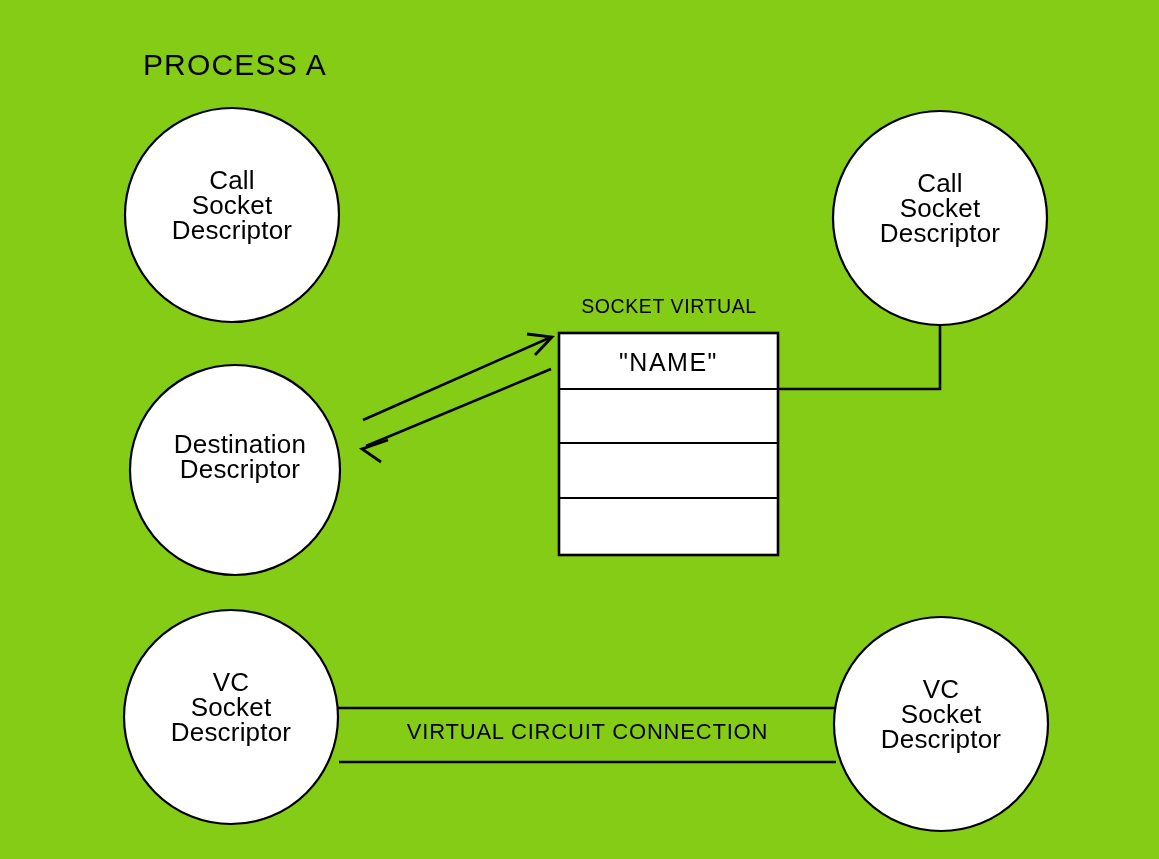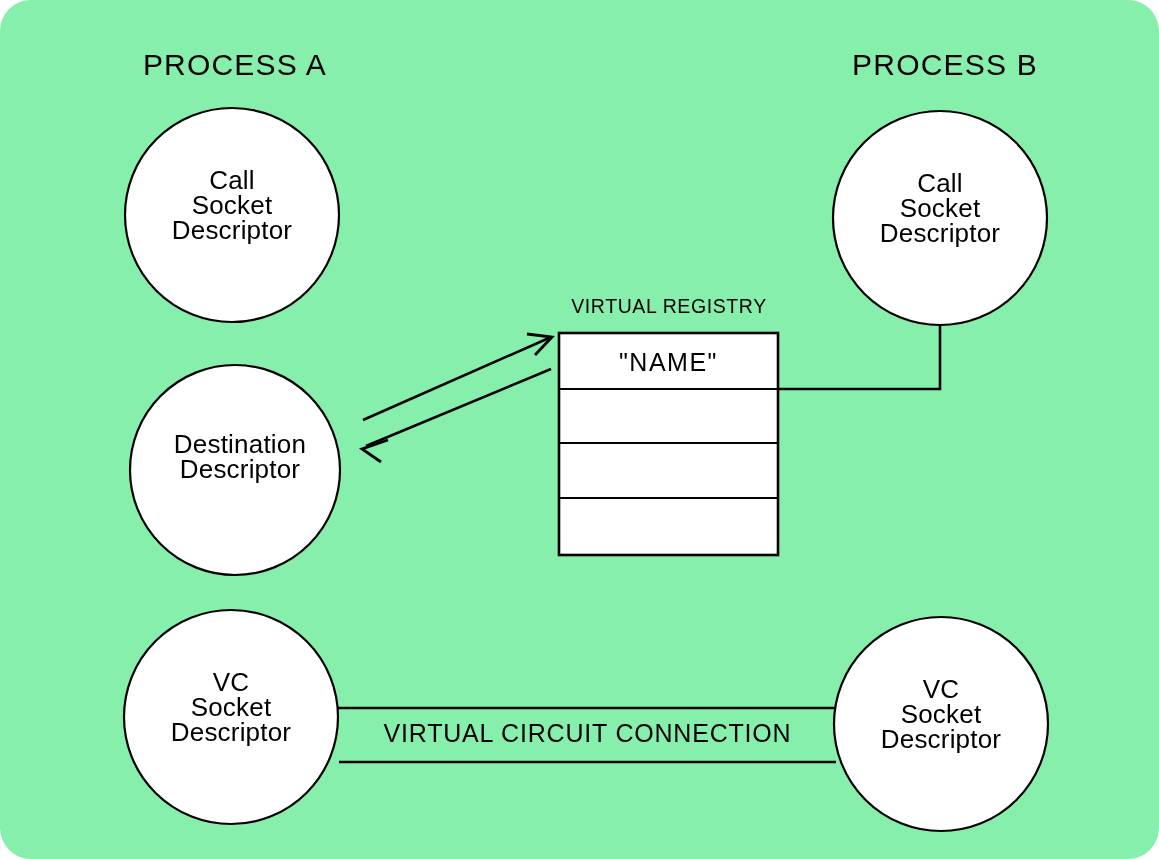--- a/index.html
+++ b/index.html
@@ -9,23 +9,22 @@
     background: #ffffff;
   }
   body {
     font-family: "Liberation Sans", sans-serif;
     color: #000000;
   }
   #diagram-root {
     position: relative;
     width: 1159px;
     height: 859px;
-    background: #86efac;
+    background: #84cc16;
     overflow: hidden;
-    border-radius: 31px;
   }
   #diagram-svg {
     position: absolute;
     left: 0;
     top: 0;
     width: 1159px;
     height: 859px;
   }
   .node-circle {
     fill: #ffffff;
@@ -78,21 +77,21 @@
   }
   .registry-heading {
     font-size: 19.5px;
     letter-spacing: 0.6px;
   }
   .registry-name {
     font-size: 25px;
     letter-spacing: 1.5px;
   }
   .vc-label {
-    font-size: 25px;
+    font-size: 22px;
     letter-spacing: 0.8px;
   }
 </style>
 </head>
 <body>
 
 <div id="diagram-root">
 
   <svg id="diagram-svg" viewBox="0 0 1159 859">
 
@@ -118,42 +117,41 @@
 
     <line class="arrow-line" x1="551" y1="369" x2="366" y2="446"></line>
     <path class="arrow-head" d="M 388 440 L 362 449 L 381 462"></path>
 
     <line class="conn-line" x1="337" y1="708" x2="836" y2="708"></line>
     <line class="conn-line" x1="339" y1="762" x2="836" y2="762"></line>
   </svg>
 
   <div class="txt process-heading" style="left:110px; top:50px; width:250px;">PROCESS A</div>
 
-  <div class="txt process-heading" style="left:820px; top:50px; width:250px;">PROCESS B</div>
 
   <div class="txt node-label" style="left:132px; top:168px; width:200px;">Call
 Socket
 Descriptor</div>
 
   <div class="txt node-label" style="left:140px; top:432px; width:200px;">Destination
 Descriptor</div>
 
   <div class="txt node-label" style="left:131px; top:670px; width:200px;">VC
 Socket
 Descriptor</div>
 
   <div class="txt node-label" style="left:840px; top:171px; width:200px;">Call
 Socket
 Descriptor</div>
 
   <div class="txt node-label" style="left:841px; top:677px; width:200px;">VC
 Socket
 Descriptor</div>
 
-  <div class="txt registry-heading" style="left:538px; top:297px; width:262px;">VIRTUAL REGISTRY</div>
+  <div class="txt registry-heading" style="left:538px; top:297px; width:262px;">SOCKET VIRTUAL</div>
 
   <div class="txt registry-name" style="left:559px; top:350px; width:219px;">"NAME"</div>
 
   <div class="txt registry-name" style="left:559px; top:405px; width:219px; height:38px;"></div>
   <div class="txt registry-name" style="left:559px; top:460px; width:219px; height:38px;"></div>
   <div class="txt registry-name" style="left:559px; top:514px; width:219px; height:38px;"></div>
 
   <div class="txt vc-label" style="left:345px; top:721px; width:485px;">VIRTUAL CIRCUIT CONNECTION</div>
 
 </div>

